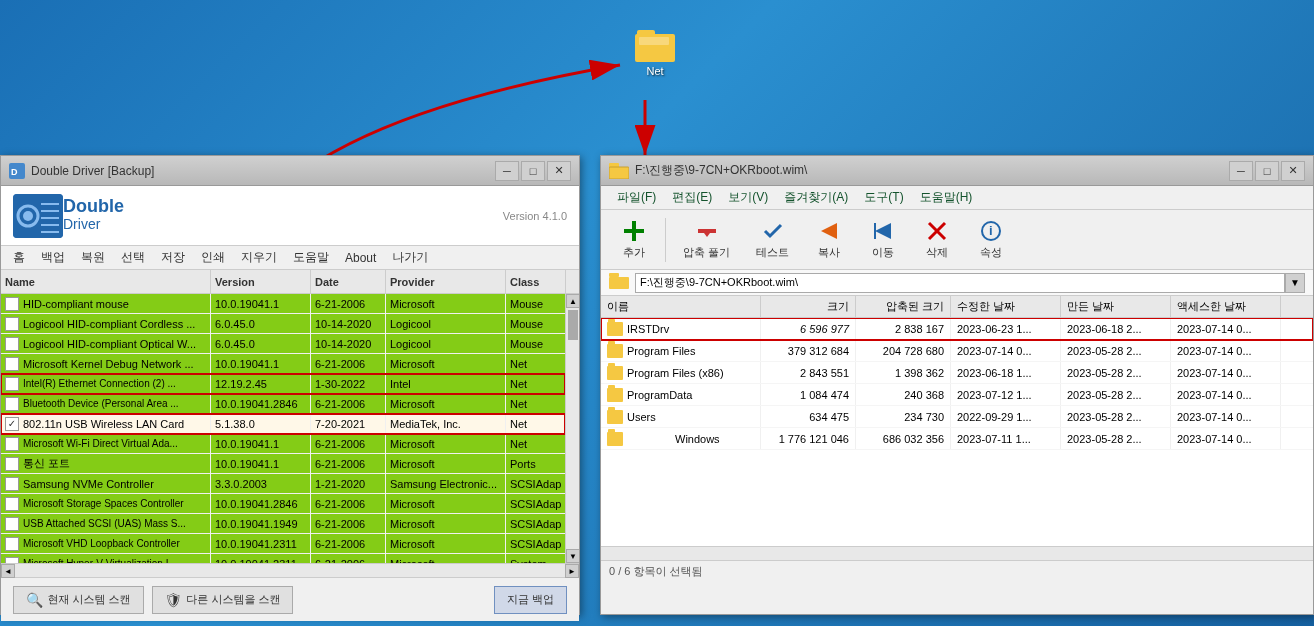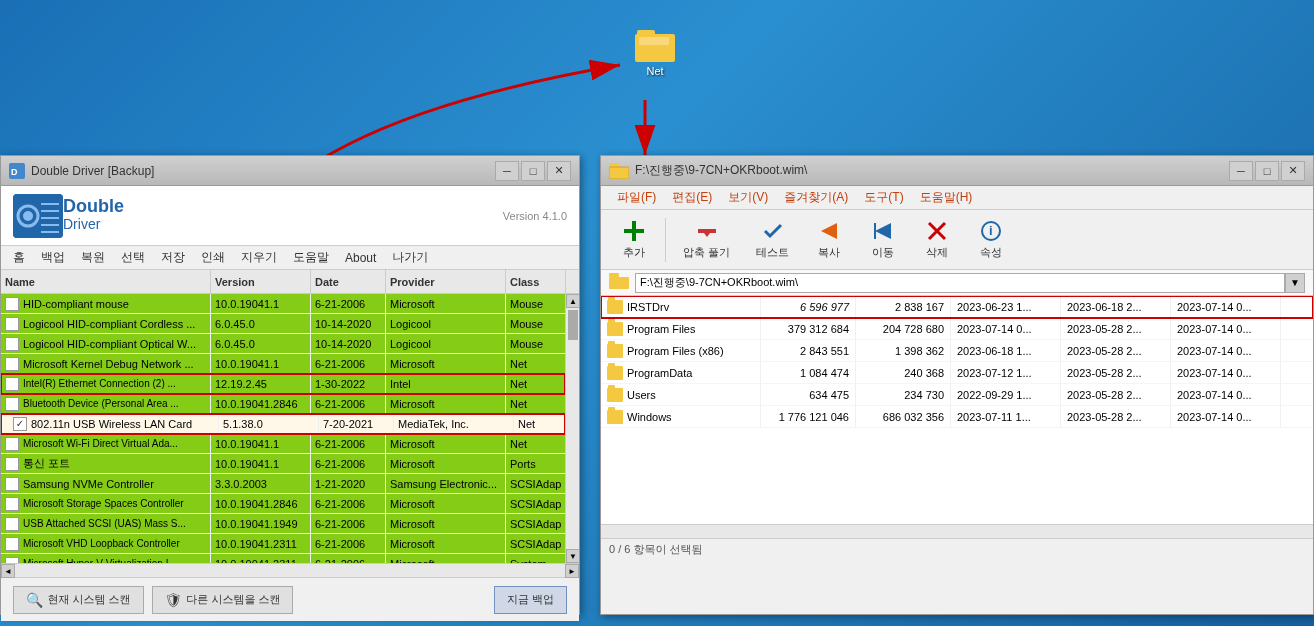--- a/index.html
+++ b/index.html
@@ -297,21 +297,21 @@
       background: #f0f0f0;
       display: flex;
       align-items: center;
       padding: 0 8px;
       border-bottom: 1px solid #ccc;
       font-size: 12px;
     }
     .fe-menu-item {
       padding: 2px 8px;
       cursor: pointer;
-      color: #c2410c;
+      color: #14532d;
     }
 
     
     .fe-toolbar {
       height: 60px;
       background: #f0f0f0;
       display: flex;
       align-items: center;
       padding: 4px 8px;
       border-bottom: 1px solid #ccc;
@@ -610,21 +610,21 @@
             <div class="driver-cell" style="width:210px;">
               <div class="cb"></div>
               <span style="overflow:hidden;white-space:nowrap;font-size:10px;">Bluetooth Device (Personal Area ...</span>
             </div>
             <div class="driver-cell" style="width:100px;">10.0.19041.2846</div>
             <div class="driver-cell" style="width:75px;">6-21-2006</div>
             <div class="driver-cell" style="width:120px;">Microsoft</div>
             <div class="driver-cell" style="width:60px;">Net</div>
           </div>
 
-          <div class="driver-row" style="outline: 2px solid #cc0000; outline-offset:-1px; background:#fff8e8;padding-left:8px;">
+          <div class="driver-row" style="outline: 2px solid #cc0000; outline-offset:-1px; background:#fff8e8;">
             <div class="driver-cell" style="width:210px;">
               <div class="cb checked"></div>
               <span style="overflow:hidden;white-space:nowrap;">802.11n USB Wireless LAN Card</span>
             </div>
             <div class="driver-cell" style="width:100px;">5.1.38.0</div>
             <div class="driver-cell" style="width:75px;">7-20-2021</div>
             <div class="driver-cell" style="width:120px;">MediaTek, Inc.</div>
             <div class="driver-cell" style="width:60px;">Net</div>
           </div>
 
@@ -837,20 +837,28 @@
           <rect width="10" height="4" y="0" rx="1" fill="#f5c842"></rect>
           <rect width="20" height="12" y="4" rx="1" fill="#f5c842"></rect>
         </svg>
       </div>
       <div class="fe-address-text">
         <span style="font-size:11px;">F:\진행중\9-7CN+OKRboot.wim\</span>
       </div>
       <div class="fe-address-dropdown">▼</div>
     </div>
 
+    <div class="fe-col-header">
+      <div class="fe-col-cell" style="width:160px;">이름</div>
+      <div class="fe-col-cell" style="width:95px; justify-content:flex-end;">크기</div>
+      <div class="fe-col-cell" style="width:95px; justify-content:flex-end;">압축된 크기</div>
+      <div class="fe-col-cell" style="width:110px;">수정한 날짜</div>
+      <div class="fe-col-cell" style="width:110px;">만든 날짜</div>
+      <div class="fe-col-cell" style="width:110px;">액세스한 날짜</div>
+    </div>
 
     <div class="fe-file-list" style="height: calc(100% - 230px);">
 
       <div class="fe-file-row" style="outline:2px solid #cc0000; outline-offset:-1px;">
         <div class="fe-file-cell" style="width:160px;">
           <div class="fe-folder-icon"></div>
           <span>IRSTDrv</span>
         </div>
         <div class="fe-file-cell" style="width:95px;justify-content:flex-end;font-style:italic;">6 596 977</div>
         <div class="fe-file-cell" style="width:95px;justify-content:flex-end;">2 838 167</div>
@@ -901,21 +909,21 @@
           <span>Users</span>
         </div>
         <div class="fe-file-cell" style="width:95px;justify-content:flex-end;">634 475</div>
         <div class="fe-file-cell" style="width:95px;justify-content:flex-end;">234 730</div>
         <div class="fe-file-cell" style="width:110px;">2022-09-29 1...</div>
         <div class="fe-file-cell" style="width:110px;">2023-05-28 2...</div>
         <div class="fe-file-cell" style="width:110px;">2023-07-14 0...</div>
       </div>
 
       <div class="fe-file-row">
-        <div class="fe-file-cell" style="width:160px;">
+        <div class="fe-file-cell" style="width:160px;gap:48px;">
           <div class="fe-folder-icon"></div>
           <span>Windows</span>
         </div>
         <div class="fe-file-cell" style="width:95px;justify-content:flex-end;">1 776 121 046</div>
         <div class="fe-file-cell" style="width:95px;justify-content:flex-end;">686 032 356</div>
         <div class="fe-file-cell" style="width:110px;">2023-07-11 1...</div>
         <div class="fe-file-cell" style="width:110px;">2023-05-28 2...</div>
         <div class="fe-file-cell" style="width:110px;">2023-07-14 0...</div>
       </div>
     </div>

